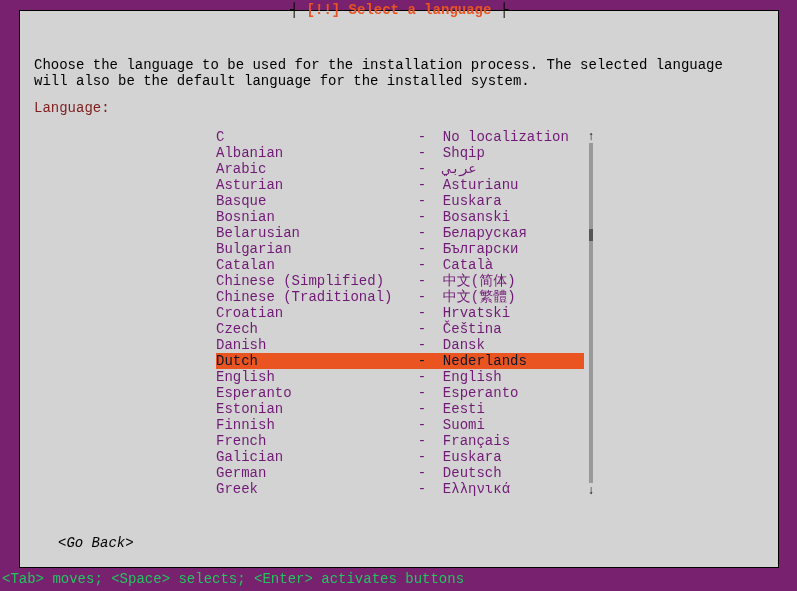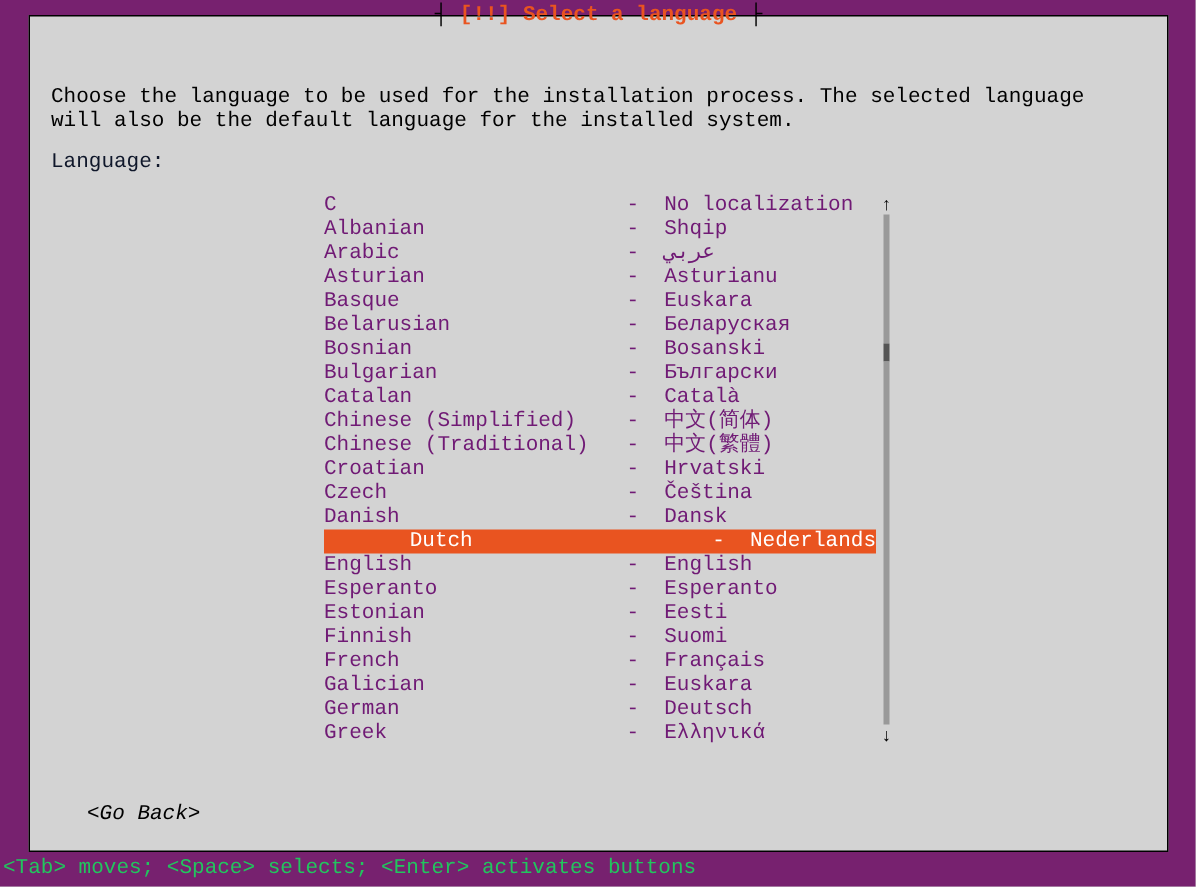--- a/index.html
+++ b/index.html
@@ -40,37 +40,36 @@
     position: absolute;
     left: 14px;
     top: 46px;
     right: 14px;
     color: #000;
   }
   .lang-label {
     position: absolute;
     left: 14px;
     top: 89px;
-    color: #0f172a;
+    color: #7f1d1d;
   }
   .list {
     position: absolute;
     left: 196px;
     top: 118px;
     width: 368px;
   }
   .row {
     height: 16px;
     white-space: pre;
     color: #701a75;
   }
   .row.selected {
     background: #E95420;
-    color: #ffffff;
-    text-align: right;
+    color: #0f172a;
   }
   .scroll-col {
     position: absolute;
     left: 566px;
     top: 118px;
     width: 10px;
     height: 400px;
   }
   .scroll-arrow {
     position: absolute;
@@ -118,22 +117,22 @@
   <div class="content-top">Choose the language to be used for the installation process. The selected language will also be the default language for the installed system.</div>
 
   <div class="lang-label">Language:</div>
 
   <div class="list" id="lang-list">
       <div class="row">C                       -  No localization</div>
       <div class="row">Albanian                -  Shqip</div>
       <div class="row">Arabic                  -  عربي</div>
       <div class="row">Asturian                -  Asturianu</div>
       <div class="row">Basque                  -  Euskara</div>
+      <div class="row">Bosnian                 -  Bosanski</div>
       <div class="row">Belarusian              -  Беларуская</div>
-      <div class="row">Bosnian                 -  Bosanski</div>
       <div class="row">Bulgarian               -  Български</div>
       <div class="row">Catalan                 -  Català</div>
       <div class="row">Chinese (Simplified)    -  中文(简体)</div>
       <div class="row">Chinese (Traditional)   -  中文(繁體)</div>
       <div class="row">Croatian                -  Hrvatski</div>
       <div class="row">Czech                   -  Čeština</div>
       <div class="row">Danish                  -  Dansk</div>
       <div class="row selected">Dutch                   -  Nederlands</div>
       <div class="row">English                 -  English</div>
       <div class="row">Esperanto               -  Esperanto</div>

